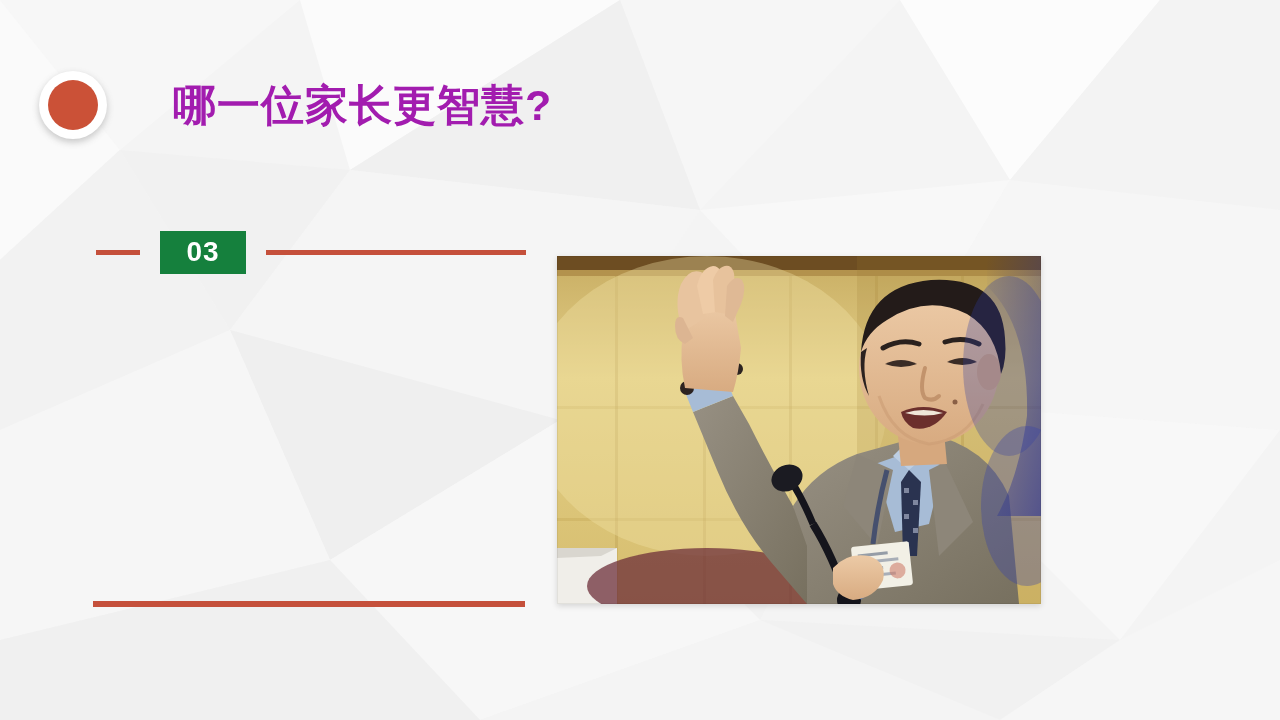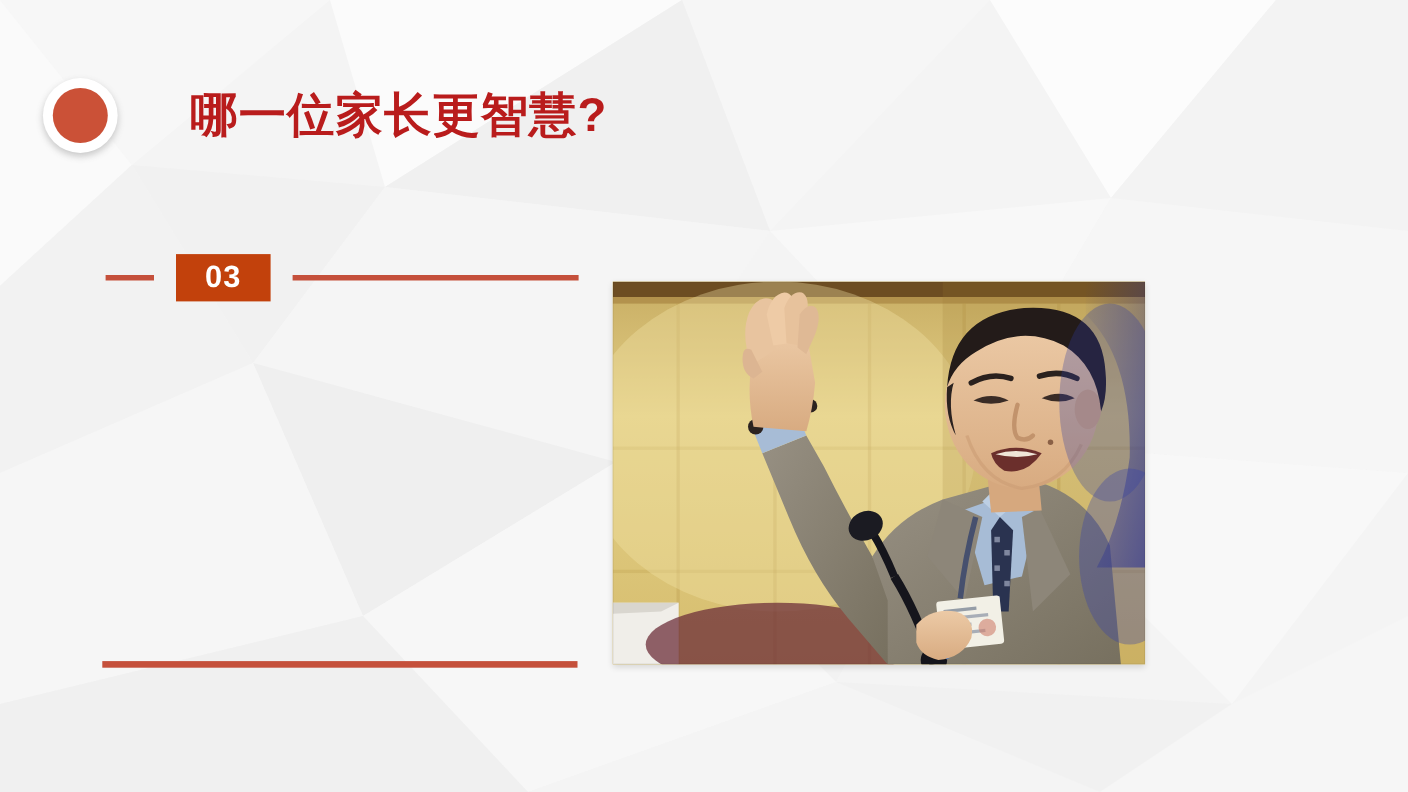--- a/index.html
+++ b/index.html
@@ -56,21 +56,21 @@
   .title-badge .dot {
     width: 50px;
     height: 50px;
     border-radius: 50%;
     background: #cb5137;
   }
   .slide-title {
     margin-left: 18px;
     font-size: 43px;
     font-weight: bold;
-    color: #b91c1c;
+    color: #a21caf;
     letter-spacing: 1px;
     line-height: 1;
     white-space: nowrap;
     padding-left: 48px;
   }
 
   
   .section-row {
     position: absolute;
     left: 0;
@@ -84,21 +84,21 @@
     margin-left: 96px;
     width: 44px;
     height: 5px;
     background: #c5503b;
     flex: 0 0 auto;
   }
   .sec-number-box {
     margin-left: 20px;
     width: 86px;
     height: 43px;
-    background: #c2410c;
+    background: #15803d;
     color: #ffffff;
     font-size: 28px;
     font-weight: bold;
     letter-spacing: 1px;
     display: flex;
     align-items: center;
     justify-content: center;
     flex: 0 0 auto;
   }
   .sec-rule {

